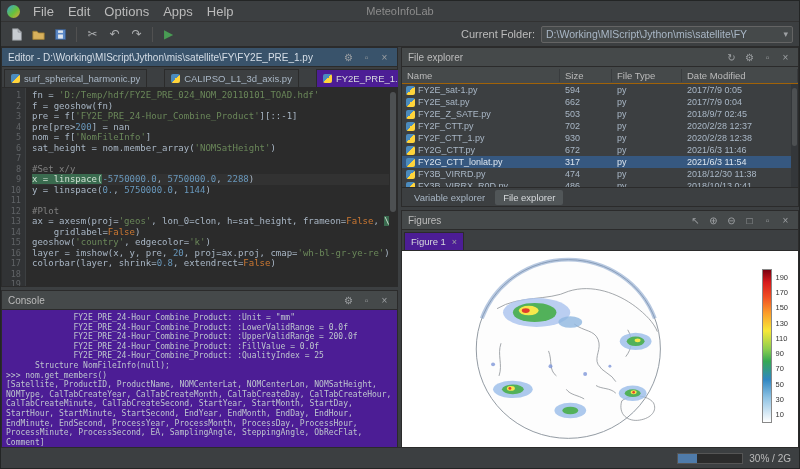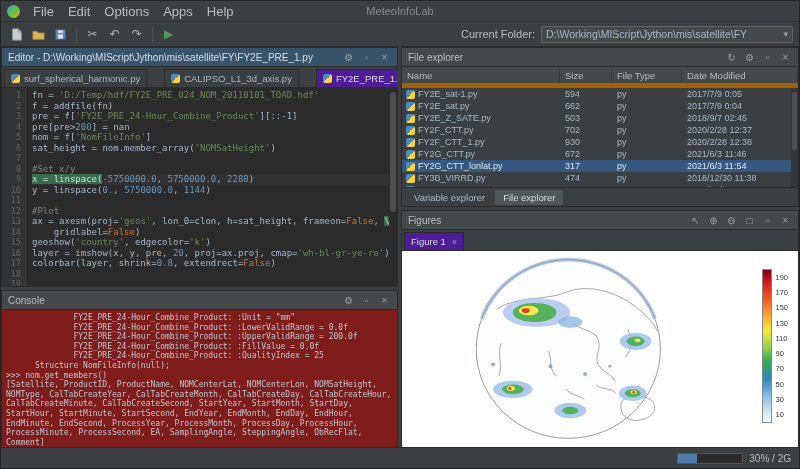--- a/index.html
+++ b/index.html
@@ -52,27 +52,27 @@
   .ln{height:10.5px;line-height:10.5px;}
   .codearea{flex:1;font:9px "DejaVu Sans Mono",monospace;padding:2px 0 0 6px;overflow:hidden;min-width:0;}
   .cl{height:10.5px;line-height:10.5px;white-space:pre;}
   .cl.cur{background:#323232;}
   .tk-p{color:#A9B7C6}.tk-s{color:#6A8759}.tk-n{color:#6897BB}.tk-c{color:#808080}.tk-k{color:#CC7832}
   .tk-hl,.tk-esc{color:#CFE0D2;background:#3A6B4F;}
   .scroll{width:8px;flex:0 0 8px;background:#2B2B2B;position:relative;}
   .thumb{position:absolute;left:1px;right:1px;border-radius:3px;background:#4D5052;}
   
   .console{flex:1;}
-  .console-out{flex:1;background:#7f1d1d;font:8px "DejaVu Sans Mono",monospace;color:#BEC6CE;
+  .console-out{flex:1;background:#4c1d95;font:8px "DejaVu Sans Mono",monospace;color:#BEC6CE;
     padding:3px 4px;overflow:hidden;min-height:0;}
   .console-line{white-space:pre-wrap;line-height:9.6px;word-break:break-word;}
   
   .fileexp{height:160px;flex:0 0 160px;}
   .ftable-head{display:grid;grid-template-columns:158px 52px 70px 1fr;height:16px;flex:0 0 16px;
-    background:#45494A;border-bottom:5px solid #a16207;font-size:9.5px;color:#BBBBBB;align-items:center;}
+    background:#45494A;border-bottom:1px solid #a16207;font-size:9.5px;color:#BBBBBB;align-items:center;}
   .fth{padding:1px 5px;border-right:1px solid #393C3E;overflow:hidden;white-space:nowrap;}
   .ftable-body{flex:1;background:#3C3F41;overflow:hidden;position:relative;min-height:0;}
   .frow{display:grid;grid-template-columns:158px 52px 70px 1fr;height:12px;font-size:9px;color:#A9B7C6;align-items:center;}
   .frow.sel{background:#365880;color:#DCE5EE;}
   .fcell{padding:0 5px;white-space:nowrap;overflow:hidden;}
   .fname{display:flex;align-items:center;gap:3px;padding-left:4px;}
   .tscroll{position:absolute;right:0;top:0;bottom:0;width:7px;background:#34373A;}
   .tthumb{position:absolute;left:1px;right:1px;top:4px;height:58px;border-radius:3px;background:#4D5052;}
   .xtabs{height:18px;flex:0 0 18px;display:flex;align-items:center;background:#3C3F41;
     border-top:1px solid #2b2b2b;padding-left:4px;gap:2px;}
@@ -190,21 +190,21 @@
               <div class="ln">13</div>
               <div class="ln">14</div>
               <div class="ln">15</div>
               <div class="ln">16</div>
               <div class="ln">17</div>
               <div class="ln">18</div>
               <div class="ln">19</div>
             </div>
           <div class="codearea">
               <div class="cl"><span class="tk-p">fn = </span><span class="tk-s">'D:/Temp/hdf/FY2E_PRE_024_NOM_20110101_TOAD.hdf'</span></div>
-              <div class="cl"><span class="tk-p">f = addfile(fn)</span></div>
+              <div class="cl"><span class="tk-p">f = geoshow(fn)</span></div>
               <div class="cl"><span class="tk-p">pre = f[</span><span class="tk-s">'FY2E_PRE_24-Hour_Combine_Product'</span><span class="tk-p">][::-1]</span></div>
               <div class="cl"><span class="tk-p">pre[pre&gt;</span><span class="tk-n">200</span><span class="tk-p">] = nan</span></div>
               <div class="cl"><span class="tk-p">nom = f[</span><span class="tk-s">'NomFileInfo'</span><span class="tk-p">]</span></div>
               <div class="cl"><span class="tk-p">sat_height = nom.member_array(</span><span class="tk-s">'NOMSatHeight'</span><span class="tk-p">)</span></div>
               <div class="cl"><span class="tk-p">&nbsp;</span></div>
               <div class="cl"><span class="tk-c">#Set x/y</span></div>
               <div class="cl cur"><span class="tk-hl">x = linspace(</span><span class="tk-n">-5750000.0</span><span class="tk-p">, </span><span class="tk-n">5750000.0</span><span class="tk-p">, </span><span class="tk-n">2288</span><span class="tk-p">)</span></div>
               <div class="cl"><span class="tk-p">y = linspace(</span><span class="tk-n">0.</span><span class="tk-p">, </span><span class="tk-n">5750000.0</span><span class="tk-p">, </span><span class="tk-n">1144</span><span class="tk-p">)</span></div>
               <div class="cl"><span class="tk-p">&nbsp;</span></div>
               <div class="cl"><span class="tk-c">#Plot</span></div>

